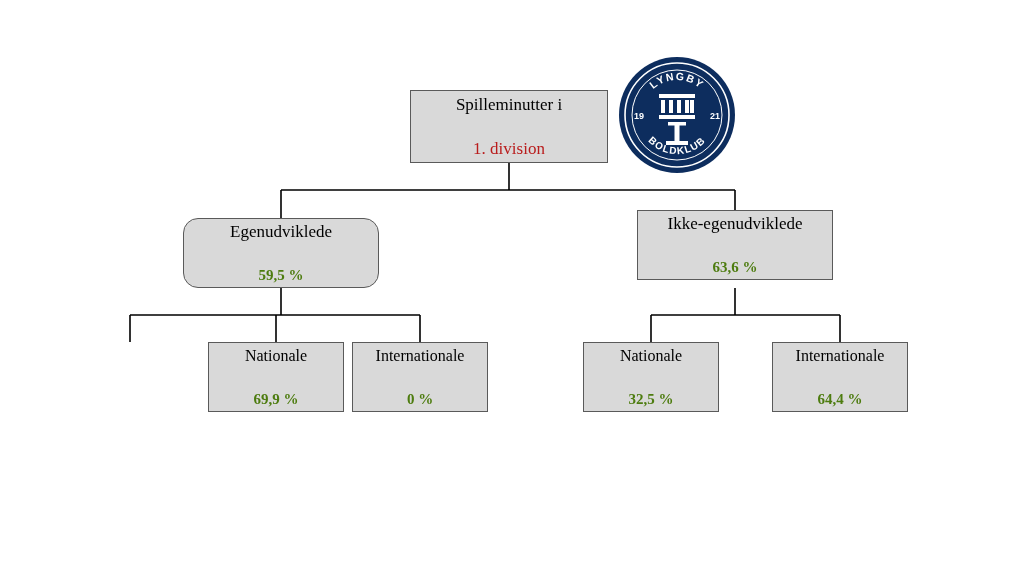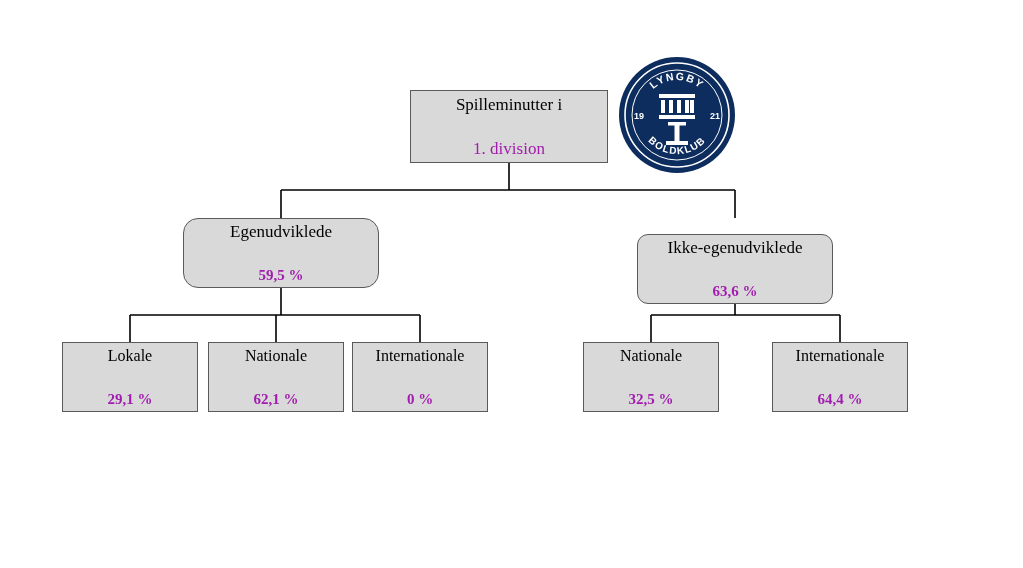--- a/index.html
+++ b/index.html
@@ -33,25 +33,25 @@
     color: #000000;
     line-height: 1.25;
     gap: 22px;
   }
   .node .label {
     font-size: 17px;
     color: #000000;
   }
   .node .label2 {
     font-size: 17px;
-    color: #a21caf;
+    color: #b91c1c;
   }
   .node .pct {
     font-size: 15px;
-    color: #a21caf;
+    color: #4d7c0f;
     font-weight: bold;
     margin-top: 2px;
   }
   .leaf .label {
     font-size: 16px;
   }
   
   #node-root {
     left: 410px;
     top: 90px;
@@ -61,24 +61,23 @@
   
   #node-egen {
     left: 183px;
     top: 218px;
     width: 196px;
     height: 70px;
     border-radius: 15px;
   }
   #node-ikke {
     left: 637px;
-    top: 234px;
+    top: 210px;
     width: 196px;
     height: 70px;
-    border-radius: 11px;
   }
   
   #node-lokale {
     left: 62px;
     top: 342px;
     width: 136px;
     height: 70px;
   }
   #node-nationale1 {
     left: 208px;
@@ -143,28 +142,24 @@
   <div class="node" id="node-egen">
     <span class="label">Egenudviklede</span>
     <span class="pct">59,5 %</span>
   </div>
 
   <div class="node" id="node-ikke">
     <span class="label">Ikke-egenudviklede</span>
     <span class="pct">63,6 %</span>
   </div>
 
-  <div class="node leaf" id="node-lokale">
-    <span class="label">Lokale</span>
-    <span class="pct">29,1 %</span>
-  </div>
 
   <div class="node leaf" id="node-nationale1">
     <span class="label">Nationale</span>
-    <span class="pct">62,1 %</span>
+    <span class="pct">69,9 %</span>
   </div>
 
   <div class="node leaf" id="node-internationale1">
     <span class="label">Internationale</span>
     <span class="pct">0 %</span>
   </div>
 
   <div class="node leaf" id="node-nationale2">
     <span class="label">Nationale</span>
     <span class="pct">32,5 %</span>

